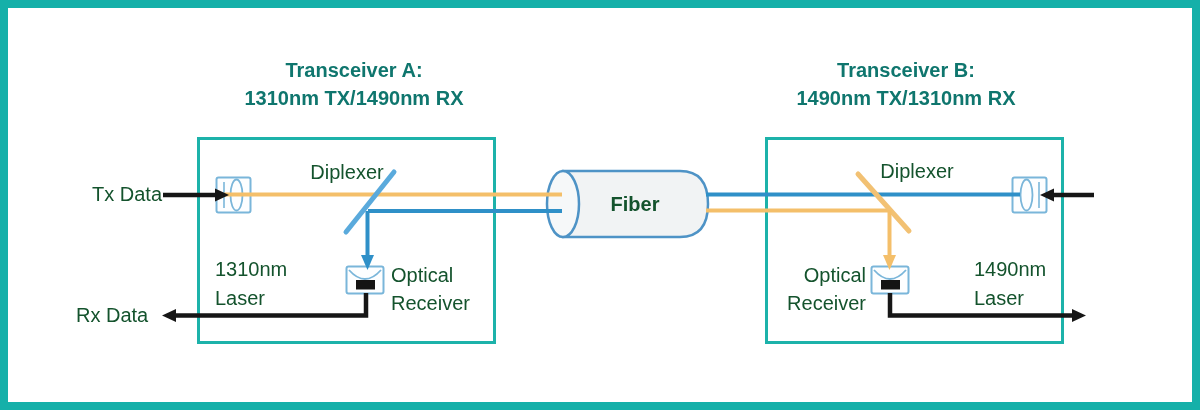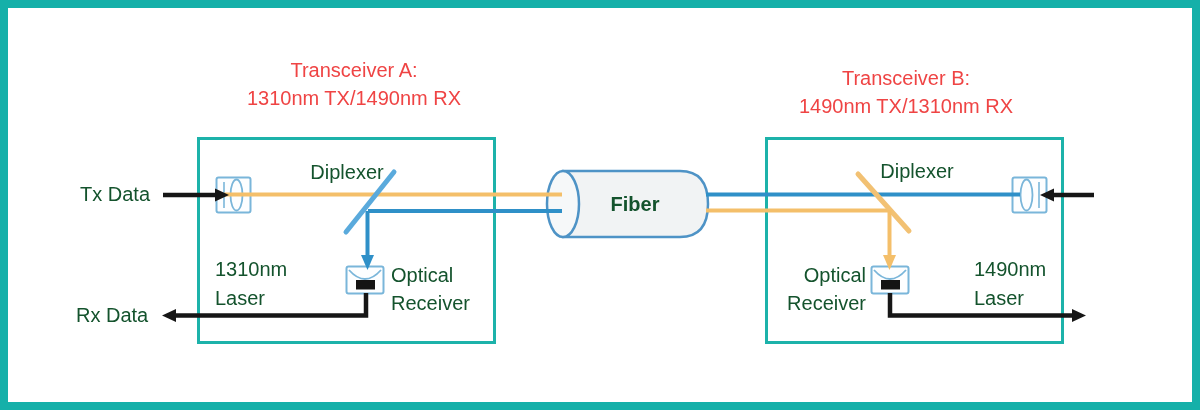--- a/index.html
+++ b/index.html
@@ -8,22 +8,22 @@
     position:relative; width:1200px; height:410px; background:#ffffff; overflow:hidden;
   }
   .layer { position:absolute; left:0; top:0; }
   .frame {
     position:absolute; inset:0; border:8px solid #15b0a9; pointer-events:none;
   }
   .lbl {
     position:absolute; color:#14532d; font-size:20px; line-height:24px; white-space:nowrap;
   }
   .title {
-    position:absolute; width:320px; text-align:center; color:#ef4444;
-    font-weight:normal; font-size:20px; line-height:28px; white-space:nowrap;
+    position:absolute; width:320px; text-align:center; color:#0f766e;
+    font-weight:bold; font-size:20px; line-height:28px; white-space:nowrap;
   }
   .stack29 { line-height:29px;margin-top:36px; }
   .stack28 { line-height:28px; }
   .center { text-align:center; }
   .right { text-align:right; }
   .fiber-lbl { font-weight:bold; color:#14532d; }
 </style>
 </head>
 <body>
 
@@ -96,26 +96,26 @@
     <g fill="#161616">
       <path d="M890,293 V315.5 H1074" fill="none" stroke="#161616" stroke-width="4.5"></path>
       <polygon points="1086,315.5 1072,309 1072,322"></polygon>
     </g>
   </svg>
 
   <div class="title" style="left:194px; top:56px;">
     <div>Transceiver A:</div>
     <div>1310nm TX/1490nm RX</div>
   </div>
-  <div class="title" style="left:746px; top:56px;margin-top:8px;">
+  <div class="title" style="left:746px; top:56px;">
     <div>Transceiver B:</div>
     <div>1490nm TX/1310nm RX</div>
   </div>
 
-  <div class="lbl" style="left:80px; top:182px;">Tx Data</div>
+  <div class="lbl" style="left:92px; top:182px;">Tx Data</div>
   <div class="lbl" style="left:76px; top:303px;">Rx Data</div>
 
   <div class="lbl center" style="left:294px; top:160px; width:106px;">Diplexer</div>
   <div class="lbl center" style="left:864px; top:159px; width:106px;">Diplexer</div>
 
   <div class="lbl stack29" style="left:215px; top:219px;">
     <div>1310nm</div>
     <div>Laser</div>
   </div>
   <div class="lbl stack29" style="left:974px; top:219px;">

